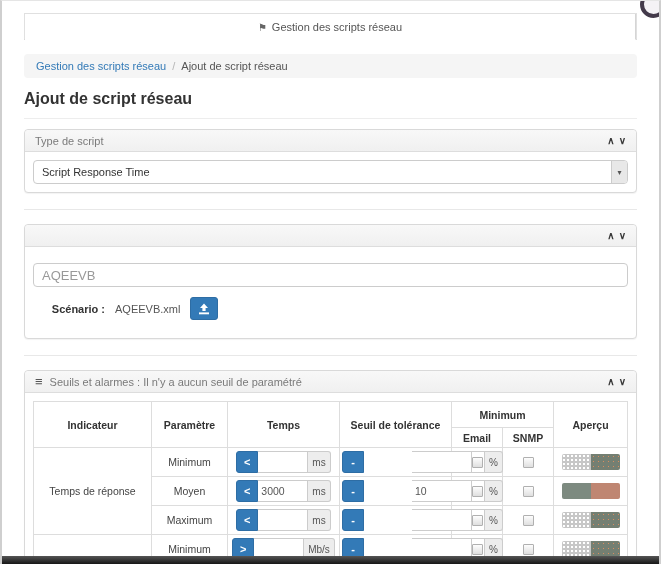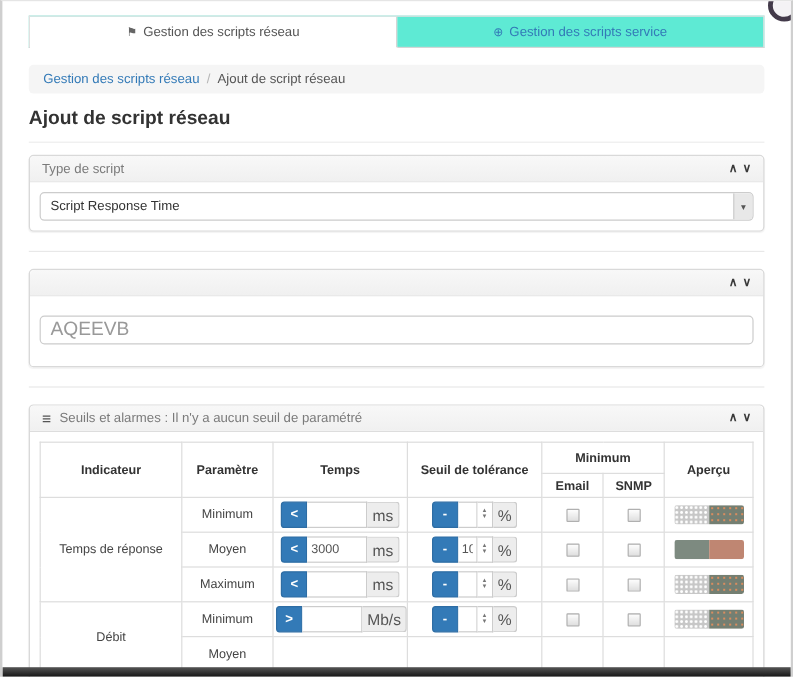--- a/index.html
+++ b/index.html
@@ -51,21 +51,21 @@
   .select-box .sel-text { flex:1; font-size:11px; color:#333; padding-left:8px; }
   .select-box .sel-btn { width:16px; align-self:stretch; background:#e8e8e8;
     border-left:1px solid #ccc; display:flex; align-items:center; justify-content:center;
     font-size:8px; color:#555; }
 
   
   .form-row { display:flex; align-items:center; margin:6px 0; }
   .form-label { width:72px; text-align:right; font-size:11px; font-weight:bold; color:#333;
     margin-right:10px; flex:none; }
   .text-input { flex:1; height:24px; border:1px solid #ccc; border-radius:4px;
-    font-size:16px; color:#999; padding:0 8px; font-family:"Liberation Sans", sans-serif; }
+    font-size:13px; color:#999; padding:0 8px; font-family:"Liberation Sans", sans-serif; }
   .file-name { font-size:11px; color:#555; margin-right:10px; }
   .upload-btn { width:28px; height:23px; background:var(--accent,#337ab7); border:1px solid #2e6da4;
     border-radius:3px; display:flex; align-items:center; justify-content:center; cursor:pointer; }
 
   hr.section-sep { border:none; border-top:1px solid #e8e8e8; margin:16px 0 14px; }
 
   .list-icon { font-size:13px; color:#555; margin-right:7px; line-height:1; }
 
   
   table.thresholds { border-collapse:collapse; width:100%; font-size:10.5px; color:#444;
@@ -79,26 +79,26 @@
   tr.head1 { height:26px; } tr.head2 { height:20px; }
 
   
   .igroup { display:inline-flex; align-items:center; height:22px; vertical-align:middle; }
   .op-btn { width:22px; height:22px; flex:none; background:var(--accent,#337ab7);
     border:1px solid #2e6da4; border-radius:3px 0 0 3px; color:#fff; font-size:11px;
     font-weight:bold; display:flex; align-items:center; justify-content:center; cursor:pointer; }
   .num-input { height:22px; border:1px solid #ccc; border-left:none; font-size:10.5px;
     color:#555; padding:0 3px; min-width:0; font-family:"Liberation Sans", sans-serif; }
   .seuil-input { width:50px; }
-  .tol-input { width:16px; }
+  .tol-input { width:60px;margin-left:48px; }
   .spin { width:13px; height:22px; flex:none; border:1px solid #ccc; border-left:none;
     background:#fff; display:flex; flex-direction:column; align-items:center;
     justify-content:center; color:#777; font-size:5px; line-height:5px; cursor:pointer; }
   .addon { height:22px; flex:none; background:#ededed; border:1px solid #ccc; border-left:none;
-    border-radius:0 3px 3px 0; font-size:13px; color:#555; display:flex; align-items:center;
+    border-radius:0 3px 3px 0; font-size:10px; color:#555; display:flex; align-items:center;
     padding:0 4px; }
 
   input[type=checkbox].cb { appearance:none; -webkit-appearance:none; width:11px; height:11px;
     border:1px solid #b0b0b0; background:linear-gradient(#fdfdfd,#dfdfdf); border-radius:1px;
     cursor:pointer; vertical-align:middle; }
 
   
   .preview { width:58px; height:16px; display:flex; margin:0 auto; border-radius:2px; overflow:hidden; }
   .preview div { flex:1; }
   .preview.dotted .p-left { background-color:var(--dot-light,#c7c7c7);
@@ -110,23 +110,20 @@
 </style>
 </head>
 <body>
 
 <div class="corner-circle"></div>
 
 <div class="tabstrip">
   <div class="tab active">
     <span class="ticon">⚑</span><span>Gestion des scripts réseau</span>
   </div>
-  <div class="tab">
-    <span class="ticon">⊕</span><span>Gestion des scripts service</span>
-  </div>
 </div>
 
 <div class="content">
 
   <div class="breadcrumb">
     <a>Gestion des scripts réseau</a><span class="sep">/</span><span>Ajout de script réseau</span>
   </div>
 
   <h1 class="page-title">Ajout de script réseau</h1>
 
@@ -149,20 +146,30 @@
 
   <div class="panel">
     <div class="panel-heading">
       <span class="spacer"></span>
       <span class="chev">∧</span>
       <span class="chev">∨</span>
     </div>
     <div class="panel-body" style="padding:10px 8px 12px;">
       <div class="form-row">
         <input class="text-input" type="text" value="AQEEVB" style="">
+      </div>
+      <div class="form-row" style="margin-top:10px;">
+        <label class="form-label">Scénario :</label>
+        <span class="file-name">AQEEVB.xml</span>
+        <button class="upload-btn">
+          <svg width="12" height="12" viewBox="0 0 12 12">
+            <path d="M6 0.5 L10 5 H7.6 V8 H4.4 V5 H2 Z" fill="#ffffff"></path>
+            <rect x="1" y="9.4" width="10" height="1.9" fill="#ffffff"></rect>
+          </svg>
+        </button>
       </div>
     </div>
   </div>
 
   <hr class="section-sep">
 
   <div class="panel">
     <div class="panel-heading">
       <span class="list-icon">≡</span>
       <span>Seuils et alarmes : Il n'y a aucun seuil de paramétré</span>

